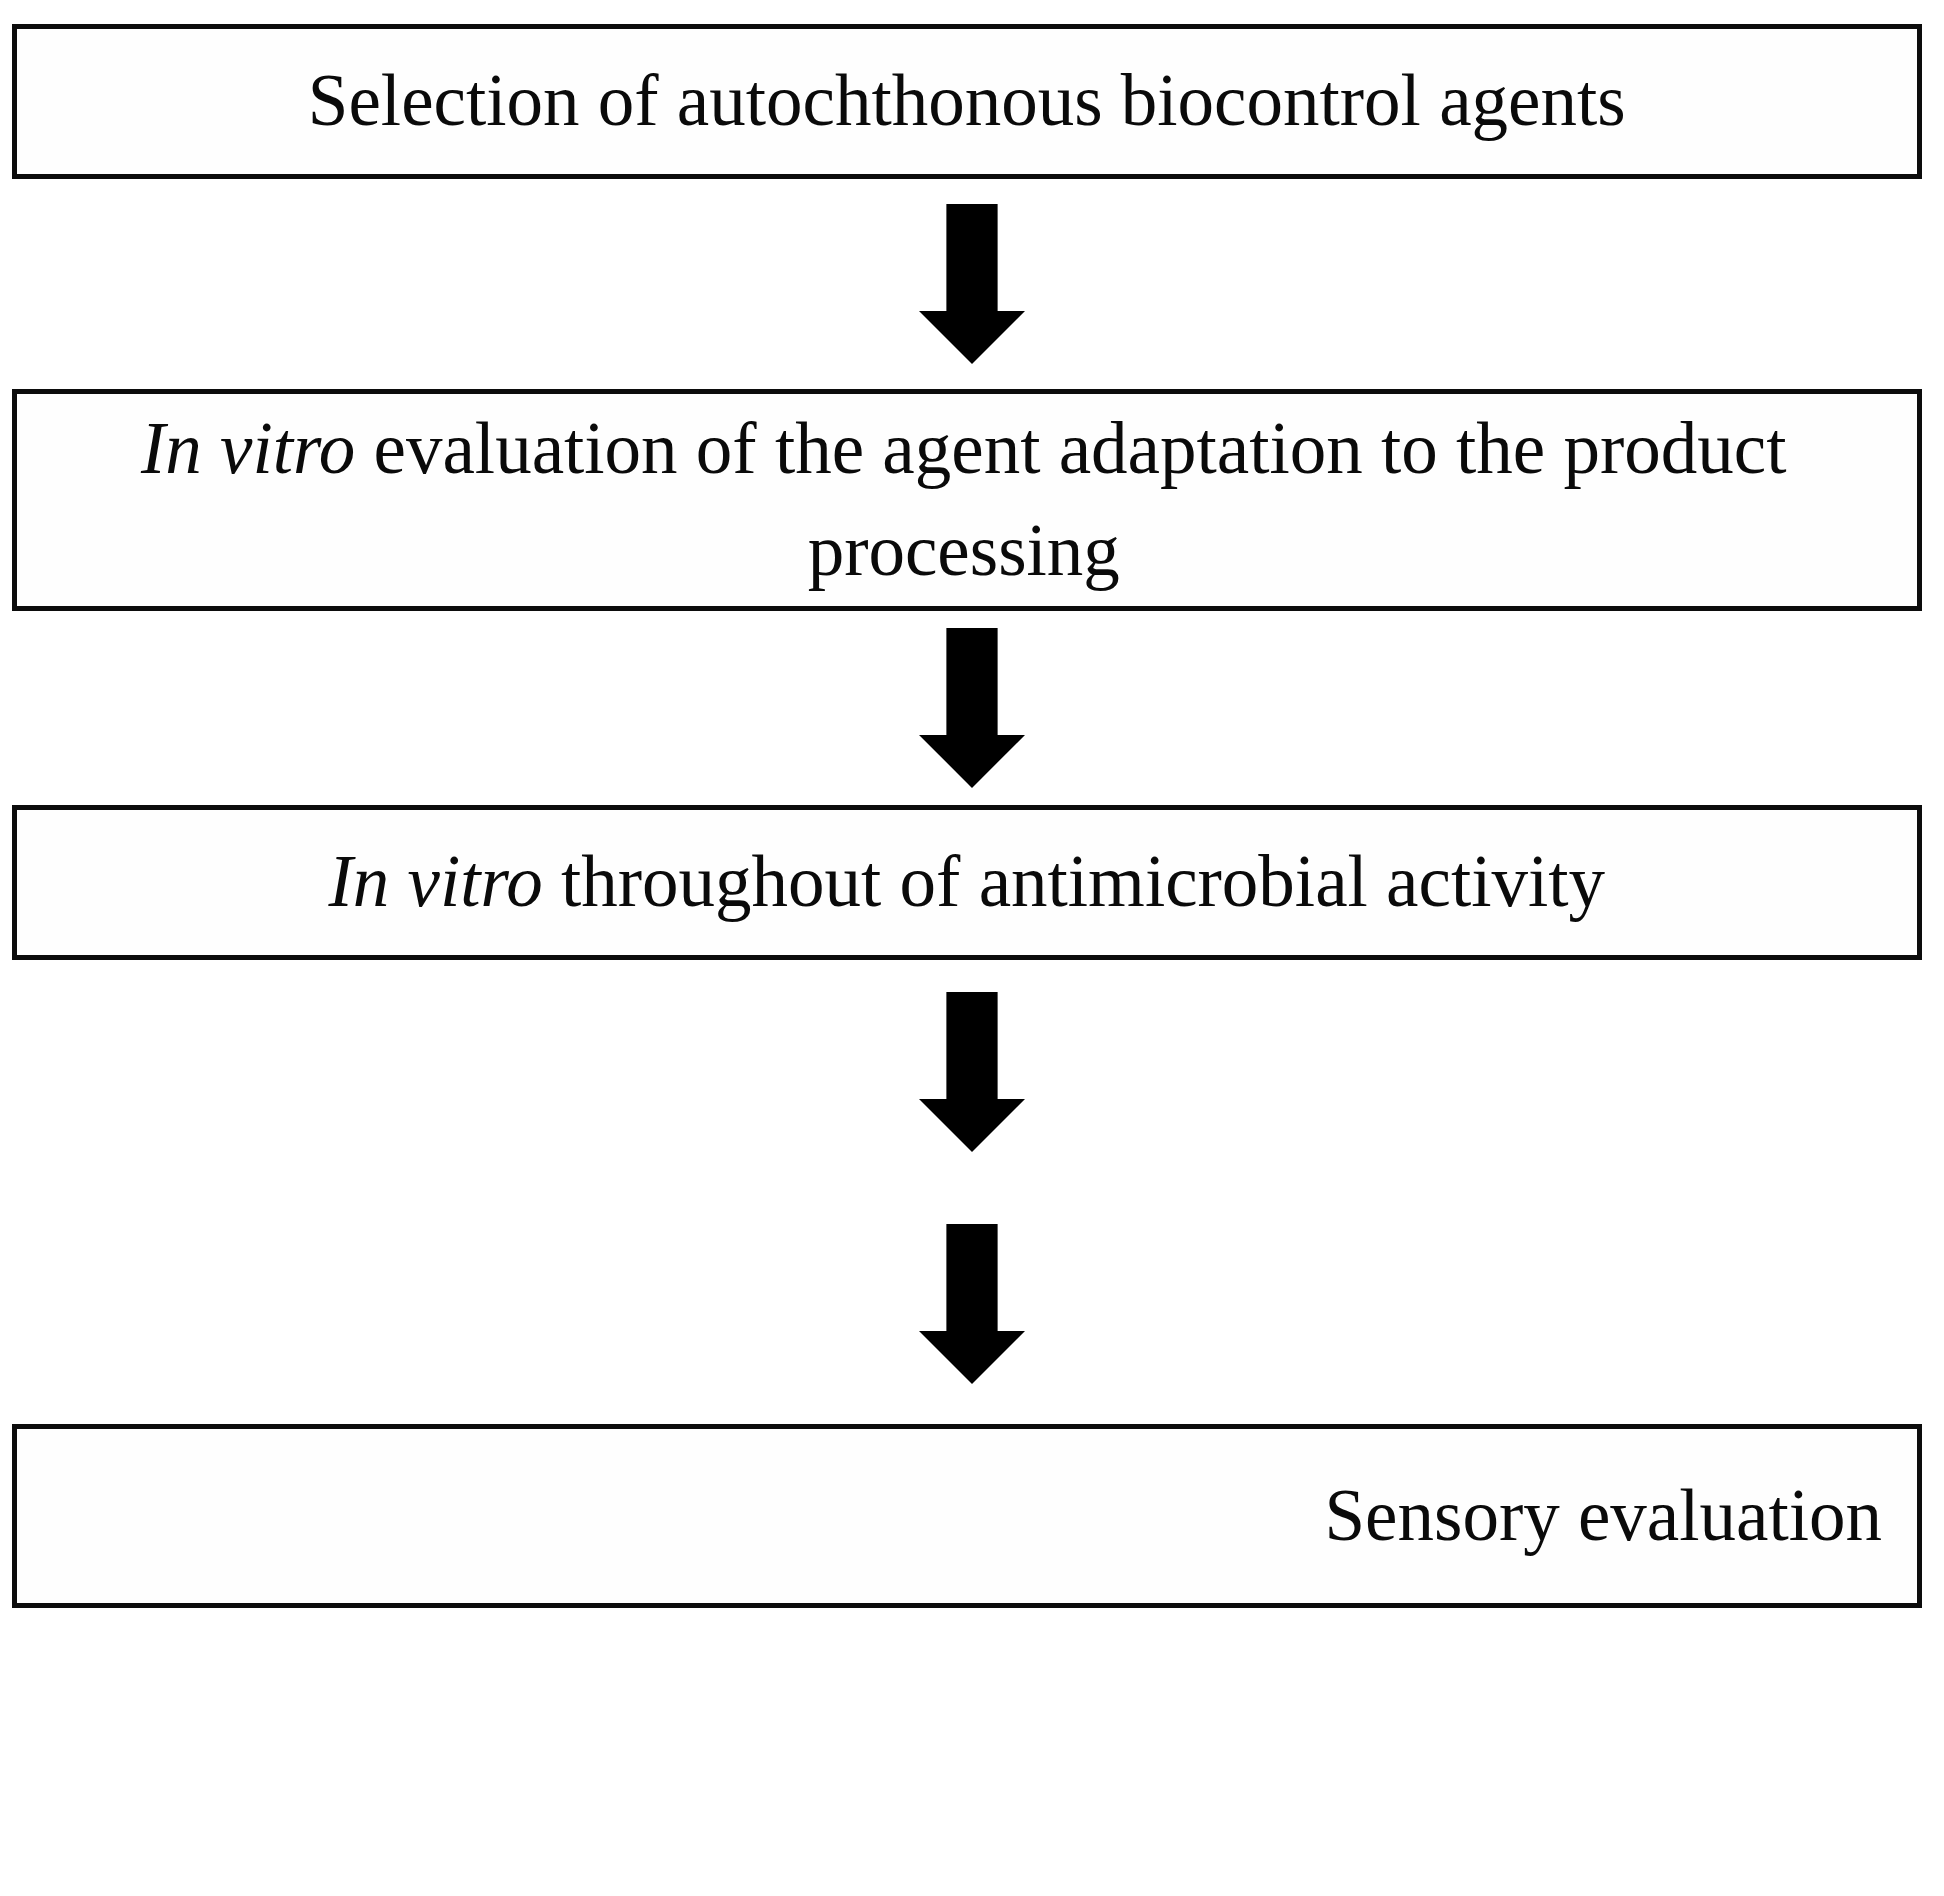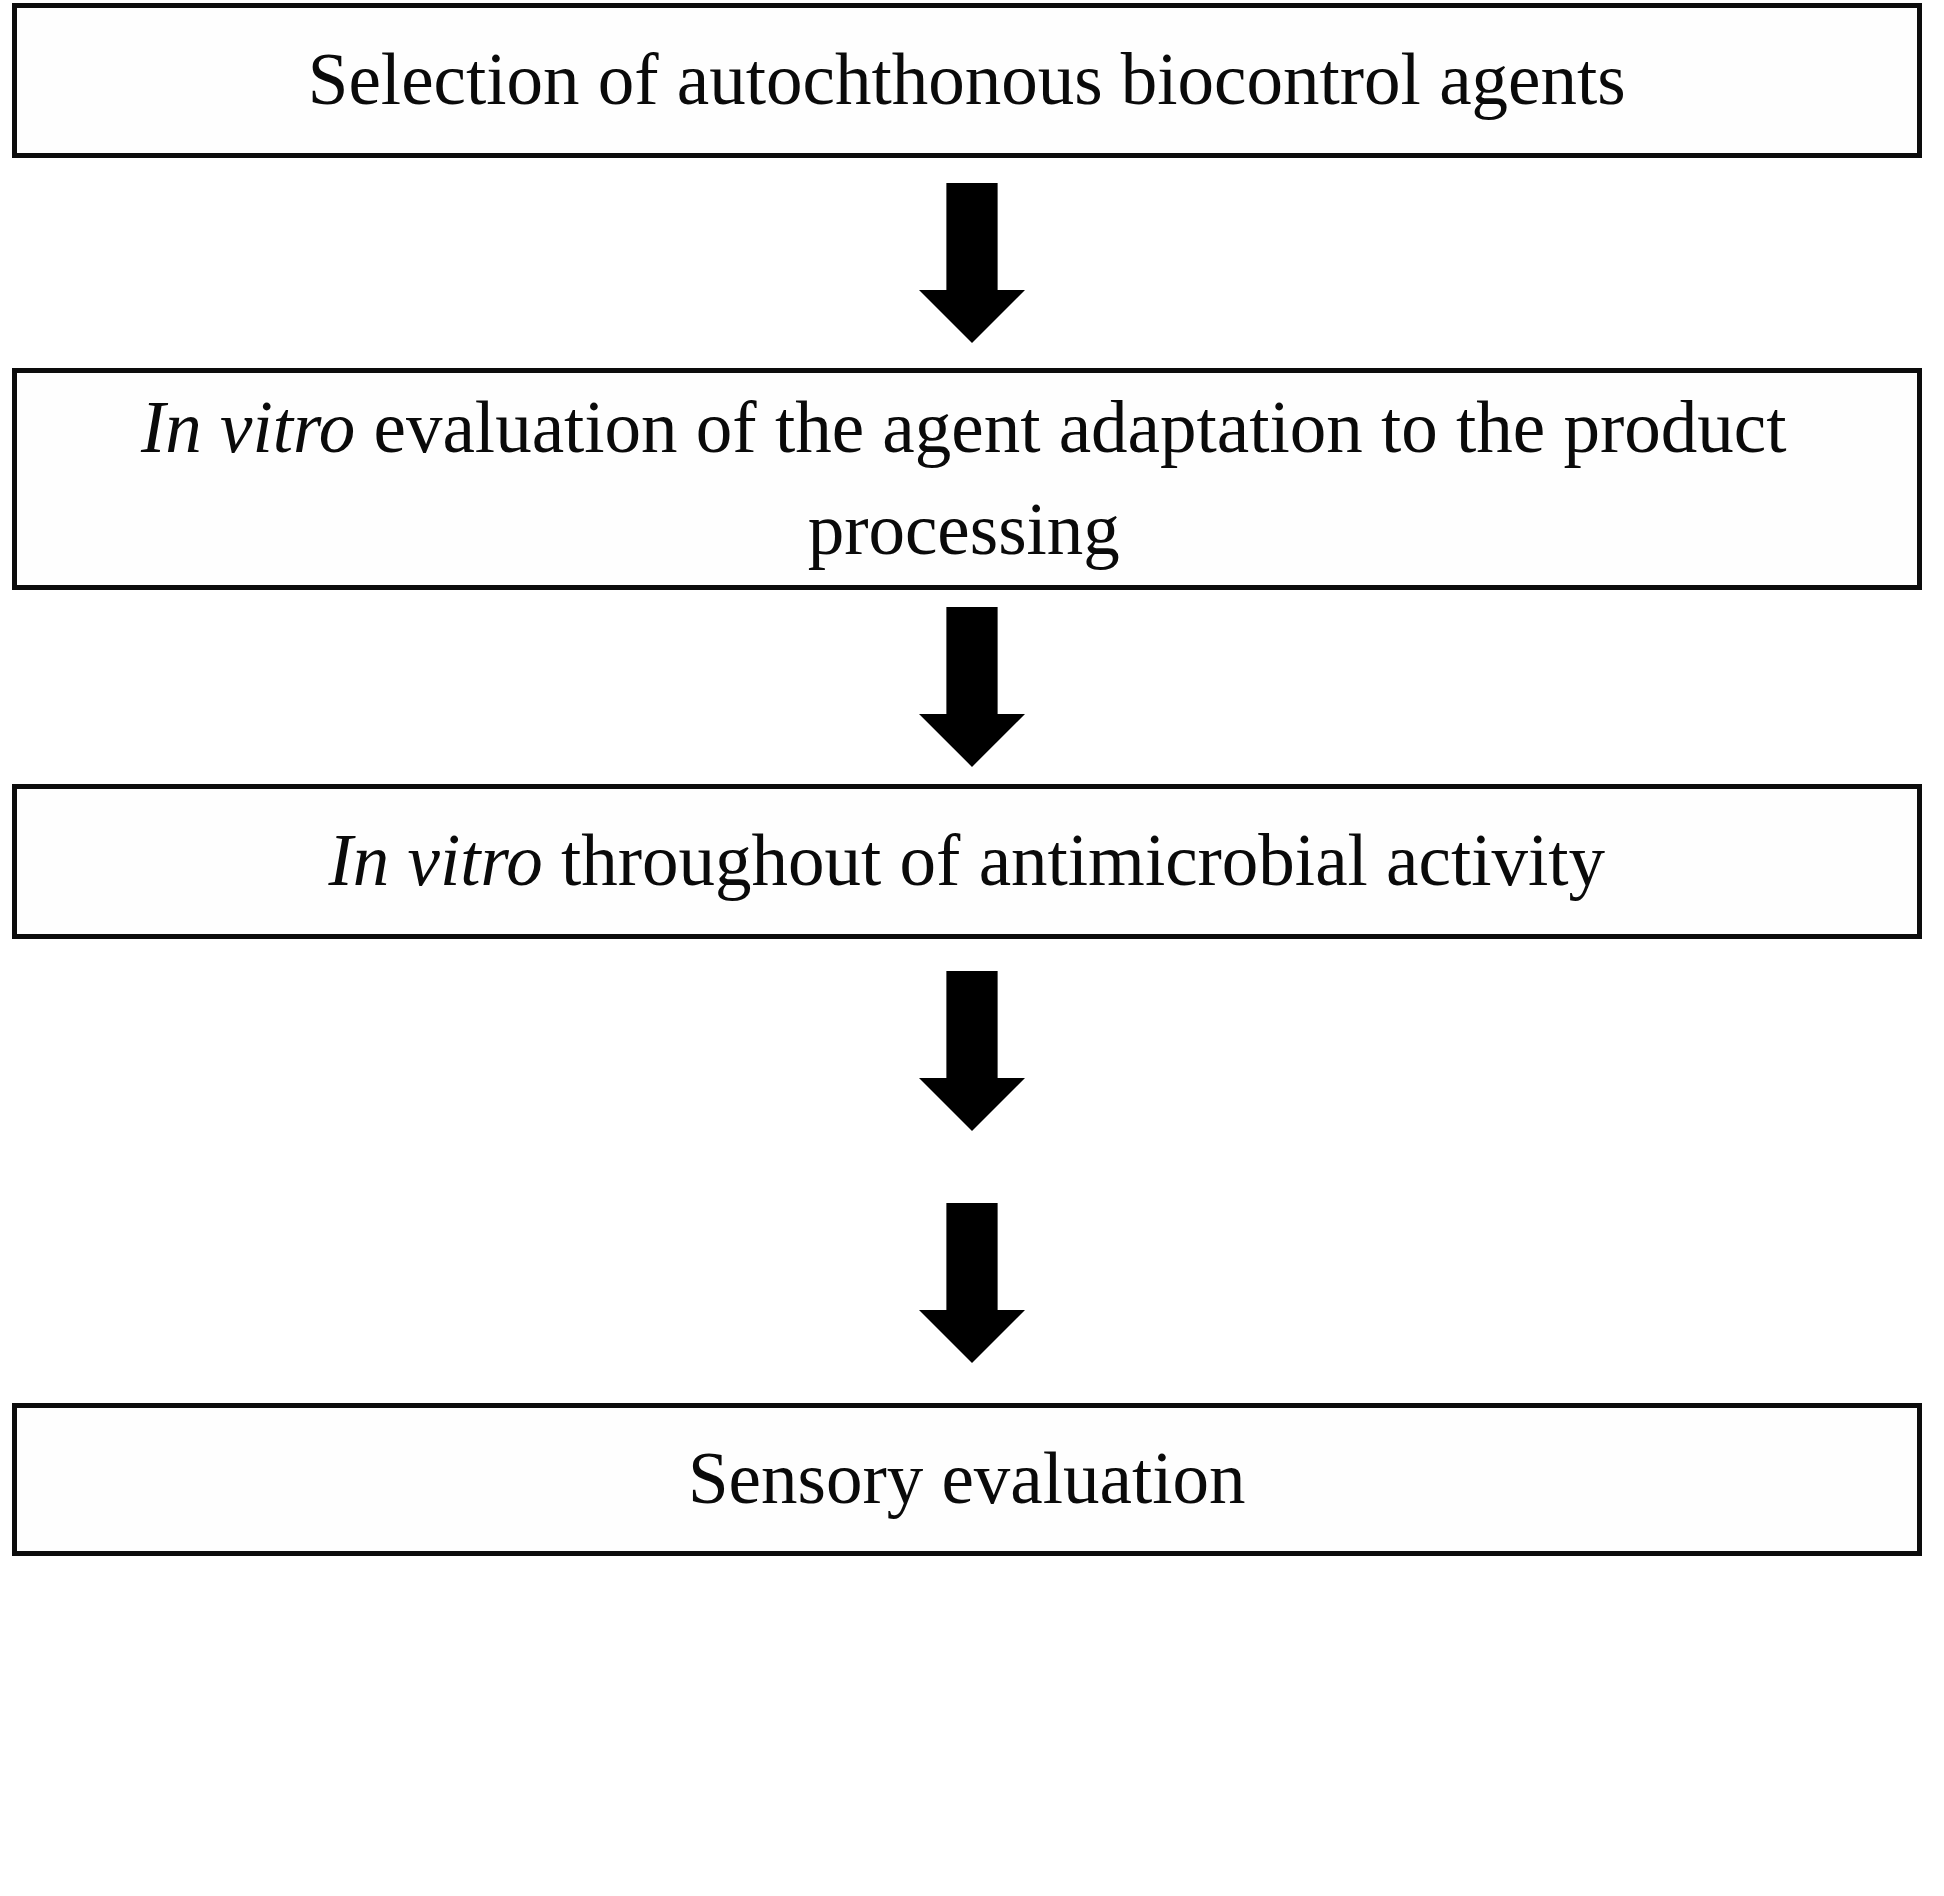--- a/index.html
+++ b/index.html
@@ -38,29 +38,29 @@
   }
   .arrow-row {
     display: flex;
     align-items: center;
     justify-content: center;
     flex: 0 0 auto;
   }
   .arrow-row svg {
     display: block;
   }
-  #b1 { margin-top: 3px; height: 155px; }
+  #b1 { margin-top: 24px; height: 155px; }
   #a1 { height: 210px; }
   #b2 { height: 222px; padding-left: 29px; }
   #a2 { height: 194px; }
   #b3 { height: 155px; }
   #a3 { height: 224px; }
   #b4 { height: 304px; }
   #a4 { height: 240px; }
-  #b5 { height: 153px; }
+  #b5 { height: 184px; justify-content: flex-end; }
 </style>
 </head>
 <body>
 
 <div class="flowchart">
 
   <div class="box" id="b1">
     <div><span class="it"></span><span>Selection of autochthonous biocontrol agents</span></div>
   </div>
 

